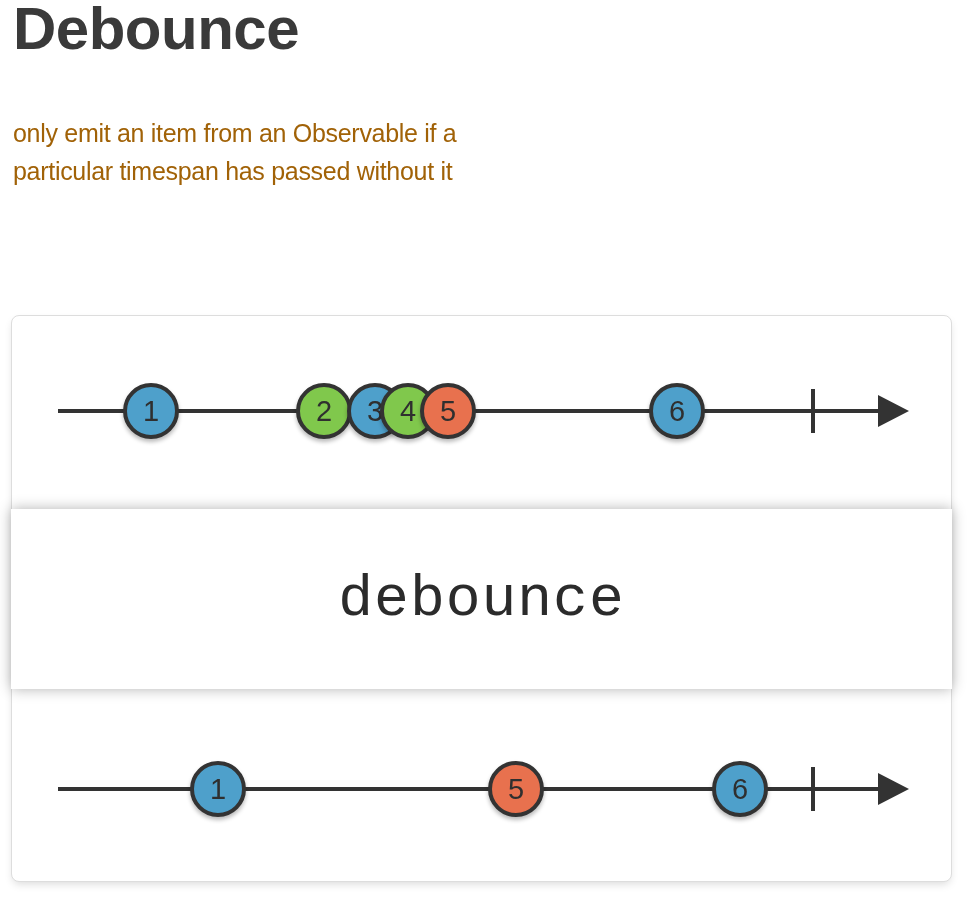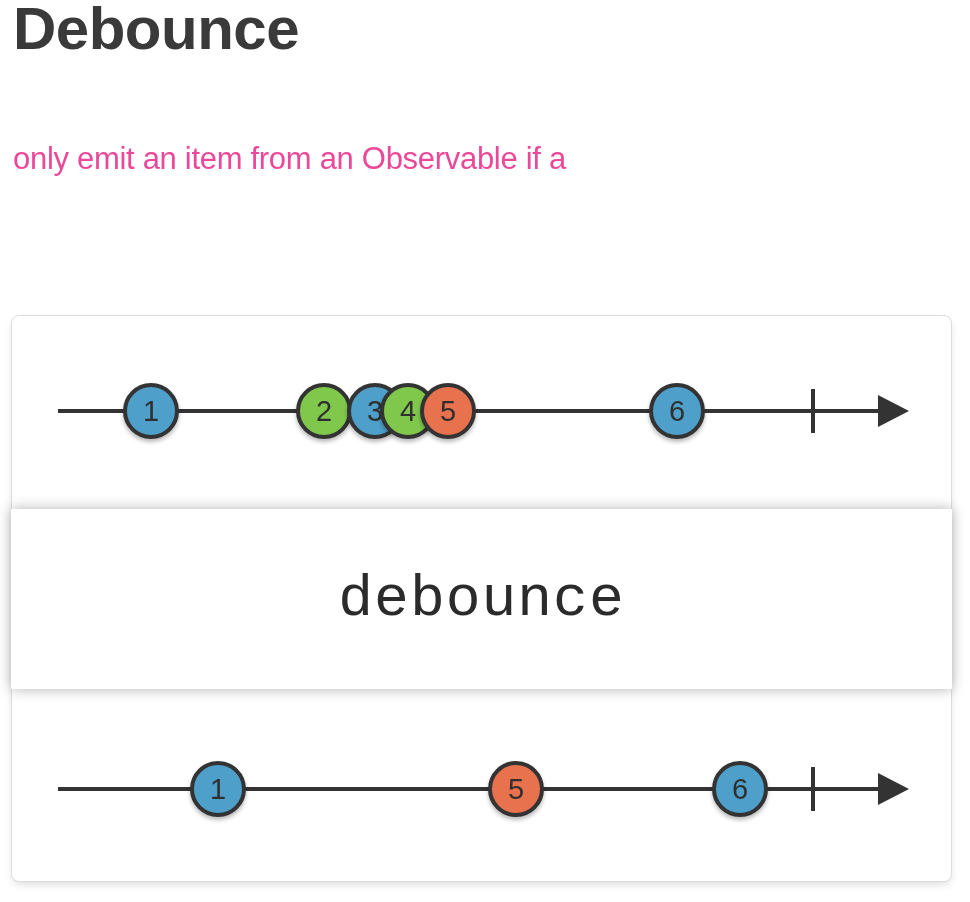--- a/index.html
+++ b/index.html
@@ -13,24 +13,24 @@
   }
   
   .page-title{
     position:absolute;left:13px;top:-6px;
     margin:0;
     font-size:60px;font-weight:600;
     color:#3a3a3a;
     letter-spacing:-0.5px;
   }
   .page-desc{
-    position:absolute;left:13px;top:140px;
+    position:absolute;left:13px;top:114px;
     margin:0;
-    font-size:31px;line-height:38px;
-    font-weight:400;color:#ec4899;
+    font-size:25px;line-height:38px;
+    font-weight:400;color:#a16207;
     letter-spacing:-0.3px;
   }
   .page-desc span{display:block;}
   
   .panel{
     position:absolute;left:11px;top:315px;
     width:939px;height:565px;
     background:#ffffff;
     border:1px solid #dddddd;
     border-radius:8px;
@@ -86,20 +86,21 @@
     letter-spacing:1px;
   }
 </style>
 </head>
 <body>
 
 <h1 class="page-title">Debounce</h1>
 
 <p class="page-desc">
   <span>only emit an item from an Observable if a</span>
+  <span>particular timespan has passed without it</span>
 </p>
 
 <div class="panel">
   <div class="timeline input" id="input-timeline">
       <div class="tl-line"></div>
       <div class="marble" style="left: 111px; background: rgb(78, 160, 203);">
         <span>1</span>
       </div>
       <div class="marble" style="left: 284px; background: rgb(128, 200, 76);">
         <span>2</span>

